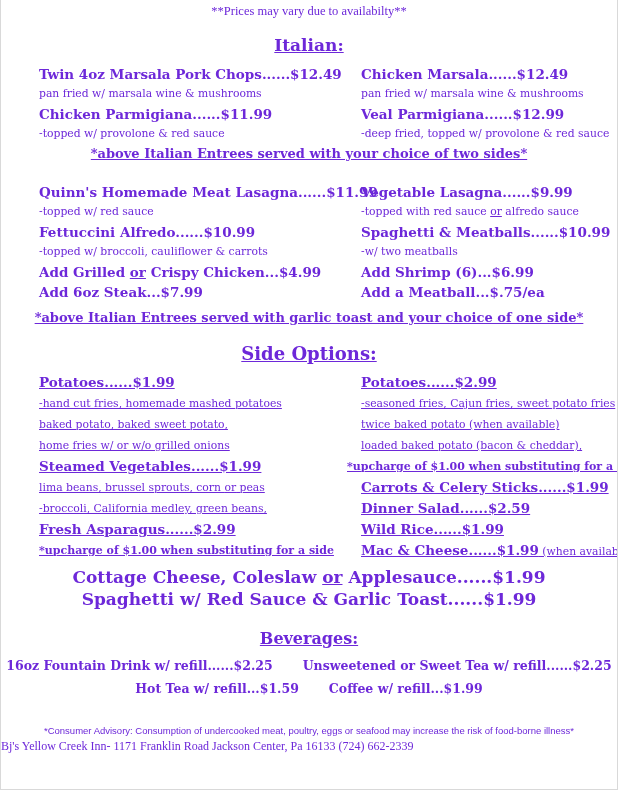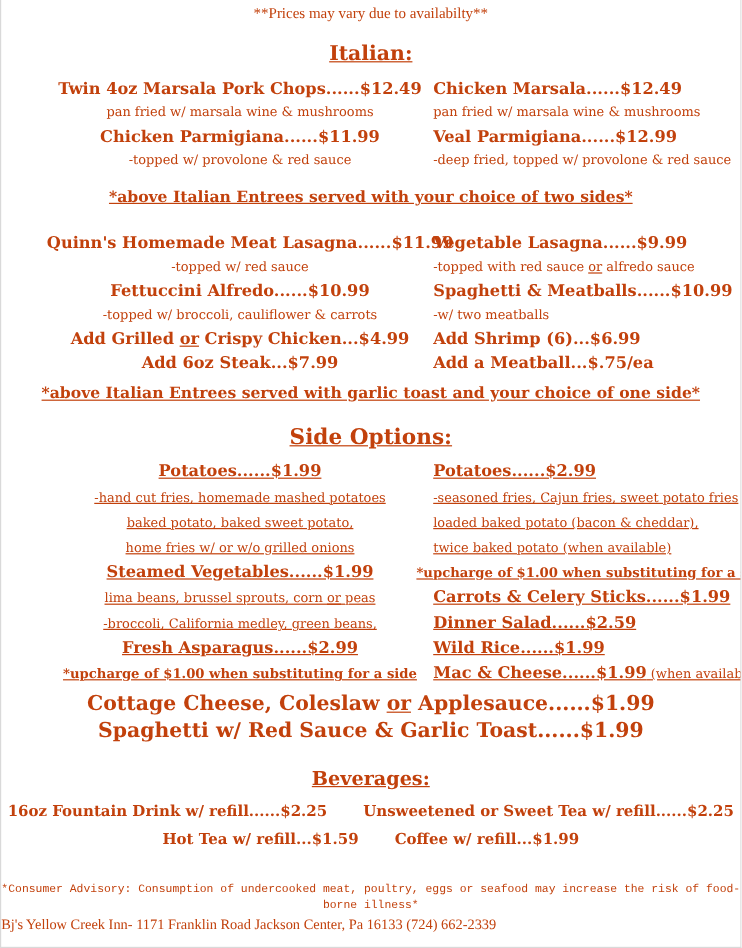--- a/index.html
+++ b/index.html
@@ -5,58 +5,58 @@
   html,body { margin:0; padding:0; background:#ffffff; }
   .page {
     position:relative;
     width:618px; height:790px;
     box-sizing:border-box;
     background:#ffffff;
     border-left:1px solid #d9d9d9;
     border-right:1px solid #d9d9d9;
     border-bottom:1px solid #d9d9d9;
     font-family:"DejaVu Serif", serif;
-    color:#c2410c;
+    color:#6d28d9;
     padding-top:4px;
     overflow:hidden;
   }
   .notice {
     text-align:center;
     font-family:"Liberation Serif", serif;
     font-size:12.5px; line-height:14px;
   }
   .sec-title {
     text-align:center; font-weight:bold;
     margin-top:16px; font-size:17px; line-height:22px;
   }
   .sec-title.sides { font-size:18px; line-height:24px; }
   .sec-title.bev { margin-top:18px; font-size:16px; line-height:22px; }
   .u { text-decoration:underline; }
   .cols { display:flex; padding-left:38px; padding-right:12px; }
   .cols.block1 { margin-top:8px; }
   .cols.block2 { margin-top:20px; }
   .cols.sideblock { margin-top:6px;text-decoration:underline; }
-  .col-left { flex:0 0 322px; width:322px;text-align:center; }
+  .col-left { flex:0 0 322px; width:322px; }
   .col-right { flex:1 1 auto; min-width:0; }
   .item { font-weight:bold; font-size:13.5px; line-height:20px; white-space:nowrap; }
   .desc { font-weight:normal; font-size:10.8px; line-height:20px; white-space:nowrap; }
   .sideblock .item, .sideblock .desc, .sideblock .side-note { line-height:21px; }
   .side-note { font-weight:bold; font-size:11px; white-space:nowrap; }
   .side-note.shift { margin-left:-14px; }
   .suffix-small { font-weight:normal; font-size:10.8px; }
   .note { text-align:center; font-weight:bold; font-size:13px; line-height:16px; }
-  .note.n1 { margin-top:13px; }
+  .note.n1 { margin-top:2px; }
   .note.n2 { margin-top:8px; }
   .center-block { margin-top:4px; }
   .center-item { text-align:center; font-weight:bold; font-size:17px; line-height:22px; }
   .bev-block { margin-top:4px; }
   .bev-line { display:flex; justify-content:center; gap:30px; font-weight:bold; font-size:12.5px; line-height:23px; white-space:nowrap; }
   .footer-advisory {
     margin-top:24px; text-align:center;
-    font-family:Liberation Mono, monospace;
+    font-family:Liberation Sans, sans-serif;
     font-size:9.5px; line-height:14px;
   }
   .footer-address {
     text-align:left;
     font-family:Liberation Serif, serif;
     font-size:12px; line-height:17px;
   }
 </style>
 </head>
 <body>
@@ -115,22 +115,22 @@
       <div class="desc">home fries w/ or w/o grilled onions</div>
       <div class="item">Steamed Vegetables......$1.99</div>
       <div class="desc"><span>lima beans, brussel sprouts, corn </span><span class="u">or</span><span> peas</span></div>
       <div class="desc">-broccoli, California medley, green beans,</div>
       <div class="item">Fresh Asparagus......$2.99</div>
       <div class="side-note">*upcharge of $1.00 when substituting for a side</div>
     </div>
     <div class="col-right">
       <div class="item">Potatoes......$2.99</div>
       <div class="desc">-seasoned fries, Cajun fries, sweet potato fries</div>
+      <div class="desc">twice baked potato (when available)</div>
       <div class="desc">loaded baked potato (bacon &amp; cheddar),</div>
-      <div class="desc">twice baked potato (when available)</div>
       <div class="side-note shift">*upcharge of $1.00 when substituting for a side*</div>
       <div class="item">Carrots &amp; Celery Sticks......$1.99</div>
       <div class="item">Dinner Salad......$2.59</div>
       <div class="item">Wild Rice......$1.99</div>
       <div class="item"><span>Mac &amp; Cheese......$1.99</span><span class="suffix-small"> (when available)</span></div>
     </div>
   </div>
 
   <div class="center-block">
     <div class="center-item"><span>Cottage Cheese, Coleslaw </span><span class="u">or</span><span> Applesauce......$1.99</span></div>

